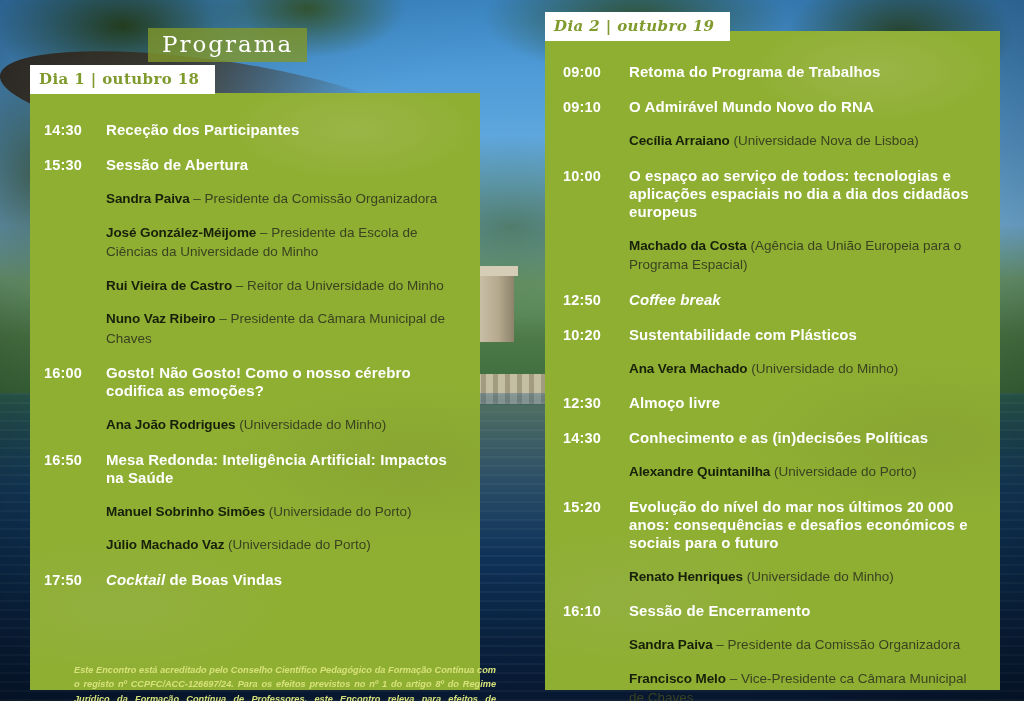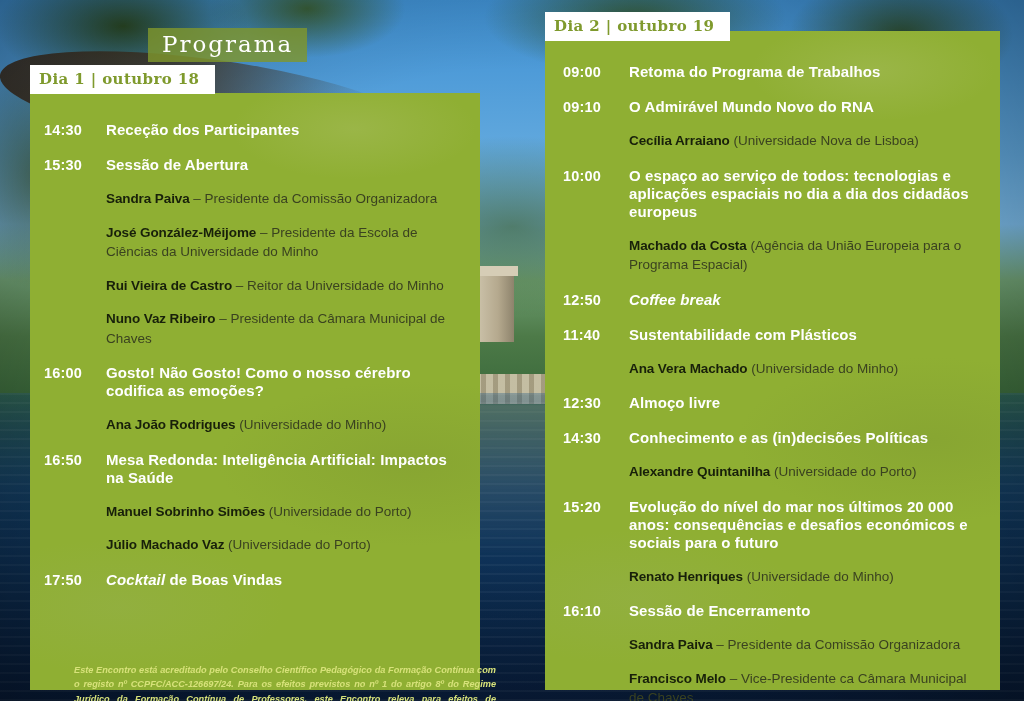--- a/index.html
+++ b/index.html
@@ -117,21 +117,21 @@
   #panel-day1 { left: 30px; top: 93px; width: 450px; height: 597px; }
   #panel-day2 { left: 545px; top: 31px; width: 455px; height: 659px; }
 
   .day-tab {
     position: absolute;
     background: #ffffff;
     padding: 5px 16px 6px 9px;
     z-index: 5;
   }
   #tab-day1 { left: 30px; top: 65px; }
-  #tab-day2 { left: 545px; top: 12px; }
+  #tab-day2 { left: 545px; top: 12px; font-style: italic; }
   .day-tab .day-tab-text {
     font-family: "DejaVu Serif", serif;
     font-weight: 700;
     font-size: 15px;
     letter-spacing: .4px;
     color: #7f9a2d;
     white-space: nowrap;
   }
 
   
@@ -289,21 +289,21 @@
           <div class="speaker-line"><span class="speaker-name">Machado da Costa</span><span class="speaker-aff"> (Agência da União Europeia para o Programa Espacial)</span></div>
         </div>
       </div>
       <div class="entry">
         <div class="entry-time">12:50</div>
         <div class="entry-body">
           <div class="entry-title"><span class="ital">Coffee break</span></div>
         </div>
       </div>
       <div class="entry">
-        <div class="entry-time">11:40</div>
+        <div class="entry-time">10:20</div>
         <div class="entry-body">
           <div class="entry-title">Sustentabilidade com Plásticos</div>
           <div class="speaker-line"><span class="speaker-name">Ana Vera Machado</span><span class="speaker-aff"> (Universidade do Minho)</span></div>
         </div>
       </div>
       <div class="entry">
         <div class="entry-time">12:30</div>
         <div class="entry-body">
           <div class="entry-title">Almoço livre</div>
         </div>

